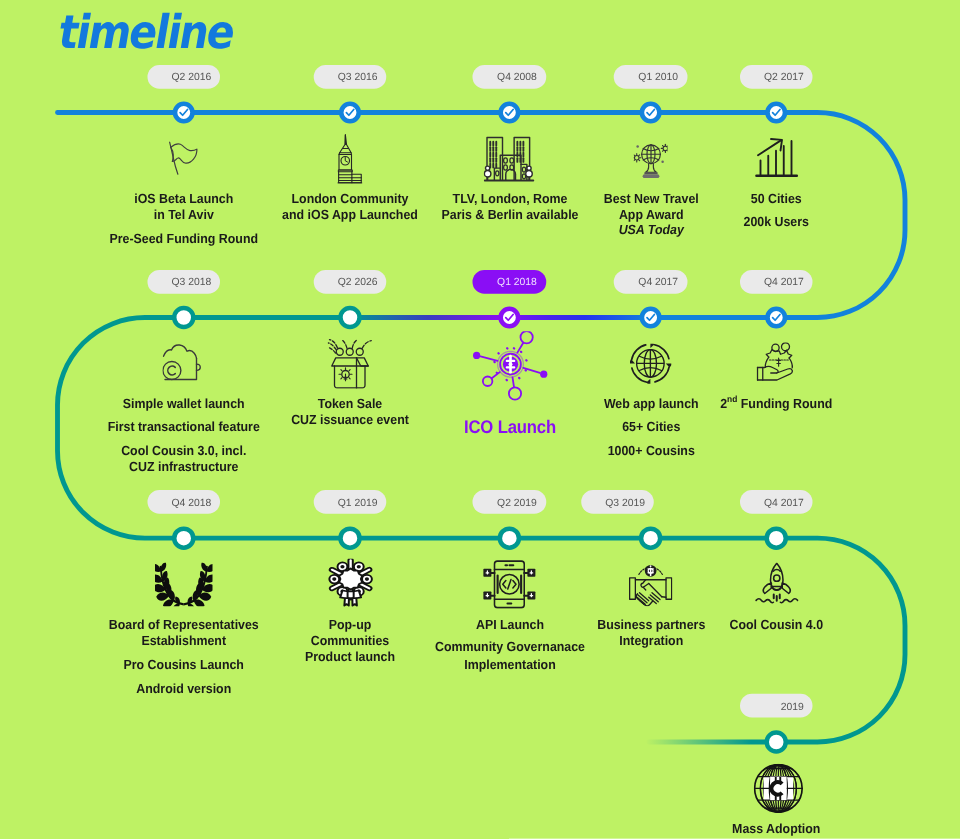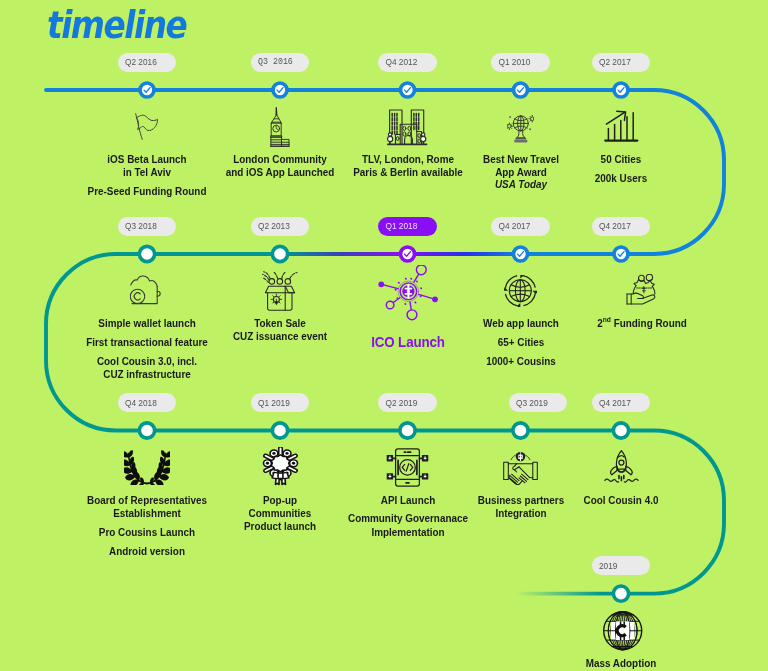--- a/index.html
+++ b/index.html
@@ -3,21 +3,21 @@
 <meta charset="utf-8">
 <title>timeline</title>
 <style>
   html,body{margin:0;padding:0;}
   body{width:768px;height:671px;background:#fff;font-family:"Liberation Sans",sans-serif;
        -webkit-font-smoothing:antialiased;overflow:hidden;}
   #root{position:relative;width:768px;height:671px;background:#bef264;}
   #rail{position:absolute;left:0;top:0;width:768px;height:671px;}
   .mstone{position:absolute;transform:translateX(-50%);text-align:center;}
   .pill{display:inline-block;background:#eaeaea;border-radius:10px;padding:3.2px 7.3px 3.2px;
-        font-size:8.3px;color:#555;letter-spacing:0px;line-height:12.6px;white-space:nowrap;min-width:44px;text-align:left;}
+        font-size:8.3px;color:#555;letter-spacing:0px;line-height:12.6px;white-space:nowrap;min-width:44px;text-align:right;}
   .pill.accent{background:#8a0ef5;color:#efe0ff;}
   .icon{display:flex;align-items:center;justify-content:center;height:40px;}
   .txt{font-size:10.6px;font-weight:700;color:#1a1a1a;line-height:13.4px;padding-top:6.5px;transform:scaleX(0.935);}
   .txt p{margin:0 0 5.5px 0;}
   .txt p:last-child{margin-bottom:0;}
   .txt em{font-style:italic;font-weight:700;position:relative;top:-2px;}
   .txt sup{font-size:0.68em;vertical-align:super;line-height:0;}
   .ico-accent{color:#8a0ef5;font-size:14.6px;font-weight:700;padding-top:25.5px;letter-spacing:-0.15px;transform:scaleX(0.915);}
   #logo{position:absolute;left:47px;top:4px;font-family:"DejaVu Sans",sans-serif;
         font-weight:700;font-style:italic;font-size:37px;color:#1379dd;letter-spacing:-1.7px;
@@ -90,21 +90,21 @@
             <path d="M0.7 0.7 C1.6 4.4 2.6 8.6 3.6 13.2 C4.7 18.2 6.0 22.8 7.3 26.4"></path>
             <path d="M1.6 4.8 C5.2 2.0 8.5 1.4 10.8 3.3 C13.2 5.3 14.7 7.2 17.0 7.5 C19.0 7.7 21.0 7.3 22.5 6.3 C22.6 9.2 21.7 12.0 19.8 14.3 C17.8 16.7 15.4 17.9 13.0 17.4 C11.2 17.0 10.2 15.2 9.1 14.1 C8.0 13.0 6.9 13.2 6.1 14.3 C5.2 15.5 4.2 16.0 2.9 16.2"></path>
             <path d="M1.6 4.8 C2.9 6.6 3.5 8.7 3.6 10.9 C3.6 12.6 3.5 14.2 2.9 16.2"></path>
           </svg>
         </div>
         <div class="txt">
           <p>iOS Beta Launch<br>in Tel Aviv</p>
           <p>Pre-Seed Funding Round</p>
         </div>
       </div>
-      <div class="mstone" style="left: 280px; top: 51px; width: 150px; font-family: Liberation Mono, monospace;">
+      <div class="mstone" style="left: 280px; top: 51px; width: 150px;">
         <div><span class="pill">Q3 2016</span></div>
       </div>
       <div class="mstone" style="left: 280px; top: 106.5px; width: 150px;">
         <div class="icon">
           <svg width="20" height="40" viewBox="0 0 20 40" fill="none" stroke="#262626" stroke-width="0.9" stroke-linecap="round" stroke-linejoin="round">
             <path d="M6.3 0.9 L6.0 8.6 L1.7 15.2 L10.9 15.2 L7.2 8.6 Z"></path>
             <path d="M6.3 0.9 L6.3 8.6"></path>
             <path d="M4.3 11.8 L8.6 11.8"></path>
             <path d="M1.2 16.6 L1.2 29.0 L11.2 29.0 L11.2 16.6 Z"></path>
             <path d="M1.7 15.2 L1.2 16.6 M10.9 15.2 L11.2 16.6"></path>
@@ -116,21 +116,21 @@
             <path d="M11.5 32.4 L19.0 32.4 L19.0 39.2 L11.5 39.2"></path>
             <path d="M11.5 35.2 H19.0 M11.5 37.4 H19.0"></path>
             <path d="M0.2 39.3 H19.4" stroke-width="1.1"></path>
           </svg>
         </div>
         <div class="txt">
           <p>London Community<br>and iOS App Launched</p>
         </div>
       </div>
       <div class="mstone" style="left: 407.5px; top: 51px; width: 150px;">
-        <div><span class="pill">Q4 2012</span></div>
+        <div><span class="pill">Q4 2008</span></div>
       </div>
       <div class="mstone" style="left: 407.5px; top: 106.5px; width: 150px;">
         <div class="icon">
           <svg width="41" height="39" viewBox="0 0 41 39" fill="none" stroke="#2e2e2e" stroke-width="1.15" stroke-linecap="round" stroke-linejoin="round">
             <path d="M2.6 37.2 L2.6 3.0 L15.0 3.0 L15.0 37.2"></path>
             <path d="M24.3 37.2 L24.3 3.0 L36.7 3.0 L36.7 37.2"></path>
             <path d="M13.2 37.2 L13.2 17.2 L29.8 17.2 L29.8 37.2"></path>
             <path d="M8.5 37.2 L8.5 27.5 L13.2 27.5"></path>
             <path d="M34.5 37.2 L34.5 24.5 L29.8 24.5"></path>
             <path d="M17.6 37.2 L17.6 32.4 a3.9 3.9 0 0 1 7.8 0 L25.4 37.2"></path>
@@ -256,21 +256,21 @@
             <path d="M10.2 18.9 a3.5 3.5 0 1 0 0 5.0" stroke-width="1.25"></path>
           </svg>
         </div>
         <div class="txt">
           <p>Simple wallet launch</p>
           <p>First transactional feature</p>
           <p>Cool Cousin 3.0, incl.<br>CUZ infrastructure</p>
         </div>
       </div>
       <div class="mstone" style="left: 280px; top: 215px; width: 150px;">
-        <div><span class="pill">Q2 2013</span></div>
+        <div><span class="pill">Q2 2026</span></div>
       </div>
       <div class="mstone" style="left: 280px; top: 270.5px; width: 150px;">
         <div class="icon">
           <svg width="36" height="40" viewBox="0 0 36 40" fill="none" stroke="#262626" stroke-width="1.05" stroke-linecap="round" stroke-linejoin="round">
             <path d="M5.6 21.8 L5.6 37.2 a2.0 2.0 0 0 0 2.0 2.1 L28.0 39.3 a2.0 2.0 0 0 0 2.0 -2.1 L30.0 21.8"></path>
             <path d="M3.4 21.8 L6.6 15.3 L29.4 15.3 L32.6 21.8 Z"></path>
             <path d="M23.2 15.3 L26.6 21.8 L32.6 21.8"></path>
             <path d="M23.2 15.3 L23.2 39.3"></path>
             <circle cx="9.8" cy="10.4" r="2.8"></circle>
             <circle cx="17.8" cy="10.4" r="2.8"></circle>
@@ -368,21 +368,21 @@
         </div>
         <div class="txt">
           <p>Web app launch</p>
           <p>65+ Cities</p>
           <p>1000+ Cousins</p>
         </div>
       </div>
       <div class="mstone" style="left: 621px; top: 215px; width: 150px;">
         <div><span class="pill">Q4 2017</span></div>
       </div>
-      <div class="mstone" style="left: 642px; top: 270.5px; width: 150px;">
+      <div class="mstone" style="left: 621px; top: 270.5px; width: 150px;">
         <div class="icon">
           <svg width="33" height="33" viewBox="0 0 33 33" fill="none" stroke="#262626" stroke-width="1.05" stroke-linecap="round" stroke-linejoin="round">
             <circle cx="15.4" cy="4.2" r="2.9"></circle>
             <circle cx="23.4" cy="3.4" r="3.2"></circle>
             <path d="M10.0 11.7 L8.0 9.4 L11.1 8.4 L12.6 5.6 L15.2 7.2 L18.4 6.7 L19.4 9.4 L22.4 8.4 L24.2 6.2 L25.6 9.2 L28.4 10.2 L26.3 12.4"></path>
             <path d="M10.0 11.7 C8.0 14.6 7.0 17.4 7.3 19.8"></path>
             <path d="M26.3 12.4 C28.2 15.2 29.1 18.0 28.8 20.2"></path>
             <path d="M10.6 14.0 H25.6" stroke-dasharray="1.2 1.1" stroke-width="0.95"></path>
             <path d="M17.9 12.5 v6.4 M16.5 14.3 h2.8 M16.5 16.8 h2.8" stroke-width="0.9"></path>
             <path d="M1.0 20.0 L6.8 20.0 C8.8 18.8 11.1 19.0 13.0 20.0 L16.6 21.8 C17.8 22.4 17.8 23.9 16.4 24.4 L11.6 24.4"></path>
@@ -561,21 +561,21 @@
               <path d="M39.1 8.7 v2.4 M38.1 10.3 h2.0"></path>
               <path d="M39.1 26.9 v2.4 M38.1 28.5 h2.0"></path>
             </g>
           </svg>
         </div>
         <div class="txt">
           <p>API Launch</p>
           <p>Community Governanace<br>Implementation</p>
         </div>
       </div>
-      <div class="mstone" style="left: 538px; top: 391.5px; width: 150px;">
+      <div class="mstone" style="left: 494px; top: 391.5px; width: 150px;">
         <div><span class="pill">Q3 2019</span></div>
       </div>
       <div class="mstone" style="left: 520.5px; top: 447px; width: 150px;">
         <div class="icon">
           <svg width="35" height="35" viewBox="0 0 35 35" fill="none" stroke="#1f1f1f" stroke-width="1.05" stroke-linecap="round" stroke-linejoin="round">
             <circle cx="17.5" cy="6.6" r="4.7" fill="#1f1f1f" stroke="none"></circle>
             <path d="M17.5 2.9 v7.4" stroke="#fff" stroke-width="1.25"></path>
             <path d="M15.5 5.0 h4.0 M15.5 8.2 h4.0" stroke="#fff" stroke-width="1.15"></path>
             <circle cx="17.5" cy="6.6" r="1.95" fill="none" stroke="#fff" stroke-width="0.95"></circle>
             <path d="M8.1 9.6 A10.6 10.6 0 0 1 26.9 9.6" stroke-dasharray="1.25 1.15" stroke-width="0.95"></path>

